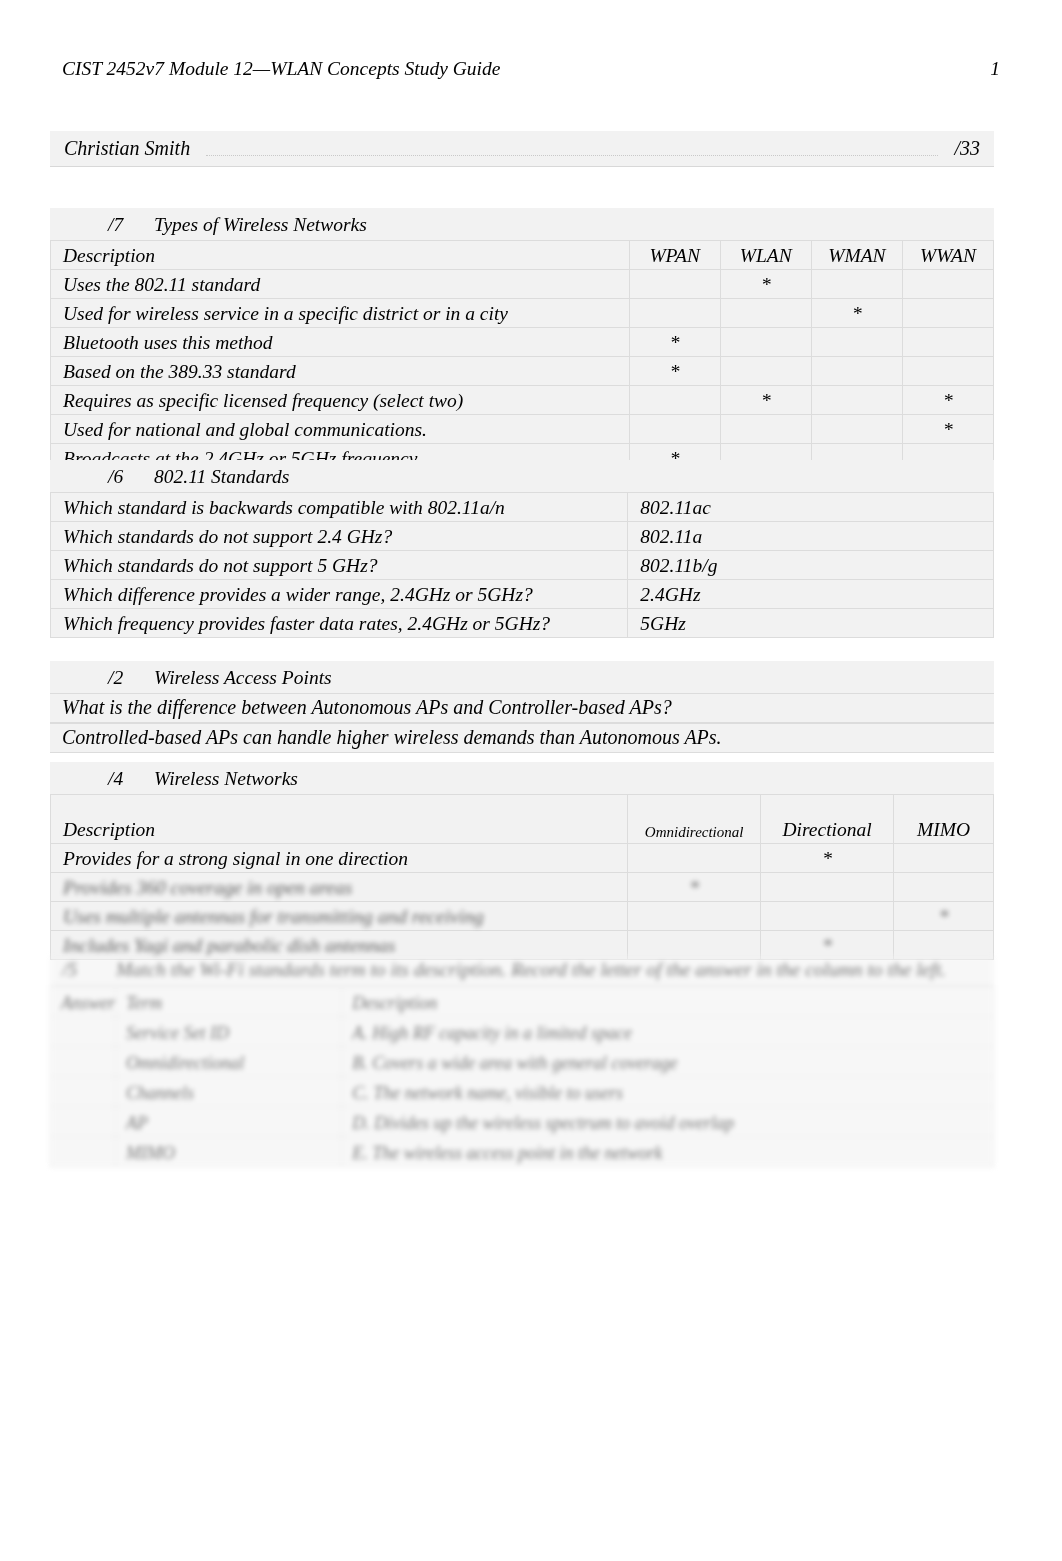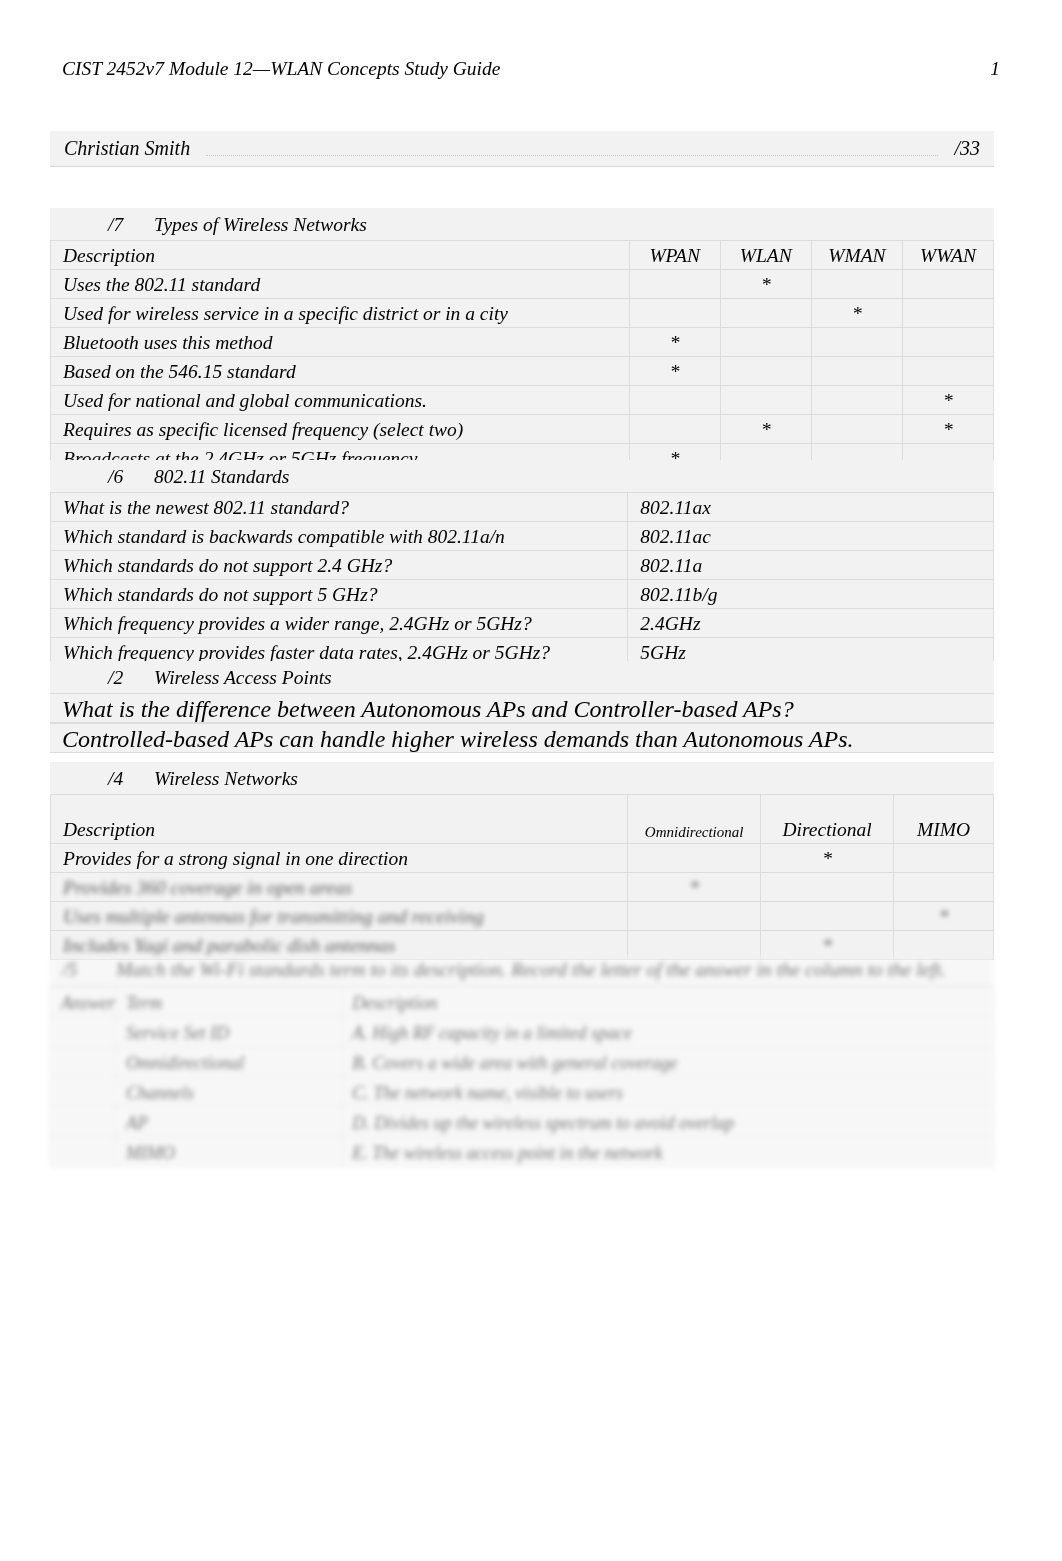--- a/index.html
+++ b/index.html
@@ -121,21 +121,21 @@
     border: 1px solid #dcdcdc;
     padding: 2px 0 2px 12px;
     height: 24px;
     vertical-align: bottom;
   }
   table.qa col.q { width: 578px; }
   table.qa col.a { width: 366px; }
 
   
   .ap-line {
-    font-size: 24px;
+    font-size: 20px;
     border: 1px solid #dcdcdc;
     border-left: none;
     border-right: none;
     padding: 2px 0 2px 12px;
     height: 24px;
     box-sizing: content-box;
   }
 
   
   .blur {
@@ -227,37 +227,37 @@
         <td class="c"></td>
       </tr>
       <tr>
         <td>Bluetooth uses this method</td>
         <td class="c">*</td>
         <td class="c"></td>
         <td class="c"></td>
         <td class="c"></td>
       </tr>
       <tr>
-        <td>Based on the 546.15 standard</td>
-        <td class="c">*</td>
-        <td class="c"></td>
-        <td class="c"></td>
-        <td class="c"></td>
+        <td>Based on the 389.33 standard</td>
+        <td class="c">*</td>
+        <td class="c"></td>
+        <td class="c"></td>
+        <td class="c"></td>
+      </tr>
+      <tr>
+        <td>Requires as specific licensed frequency (select two)</td>
+        <td class="c"></td>
+        <td class="c">*</td>
+        <td class="c"></td>
+        <td class="c">*</td>
       </tr>
       <tr>
         <td>Used for national and global communications.</td>
         <td class="c"></td>
         <td class="c"></td>
-        <td class="c"></td>
-        <td class="c">*</td>
-      </tr>
-      <tr>
-        <td>Requires as specific licensed frequency (select two)</td>
-        <td class="c"></td>
-        <td class="c">*</td>
         <td class="c"></td>
         <td class="c">*</td>
       </tr>
       <tr>
         <td>Broadcasts at the 2.4GHz or 5GHz frequency.</td>
         <td class="c">*</td>
         <td class="c"></td>
         <td class="c"></td>
         <td class="c"></td>
       </tr>
@@ -269,38 +269,34 @@
     <div class="sec-title">
       <span class="pts">/6</span>
       <span class="lbl">802.11 Standards</span>
     </div>
     <table class="qa">
       <colgroup>
           <col class="q">
           <col class="a">
         </colgroup>
       <tbody>
-          <tr>
-        <td>What is the newest 802.11 standard?</td>
-        <td>802.11ax</td>
-      </tr>
       <tr>
         <td>Which standard is backwards compatible with 802.11a/n</td>
         <td>802.11ac</td>
       </tr>
       <tr>
         <td>Which standards do not support 2.4 GHz?</td>
         <td>802.11a</td>
       </tr>
       <tr>
         <td>Which standards do not support 5 GHz?</td>
         <td>802.11b/g</td>
       </tr>
       <tr>
-        <td>Which frequency provides a wider range, 2.4GHz or 5GHz?</td>
+        <td>Which difference provides a wider range, 2.4GHz or 5GHz?</td>
         <td>2.4GHz</td>
       </tr>
       <tr>
         <td>Which frequency provides faster data rates, 2.4GHz or 5GHz?</td>
         <td>5GHz</td>
       </tr>
     </tbody>
       </table>
   </div>
 

